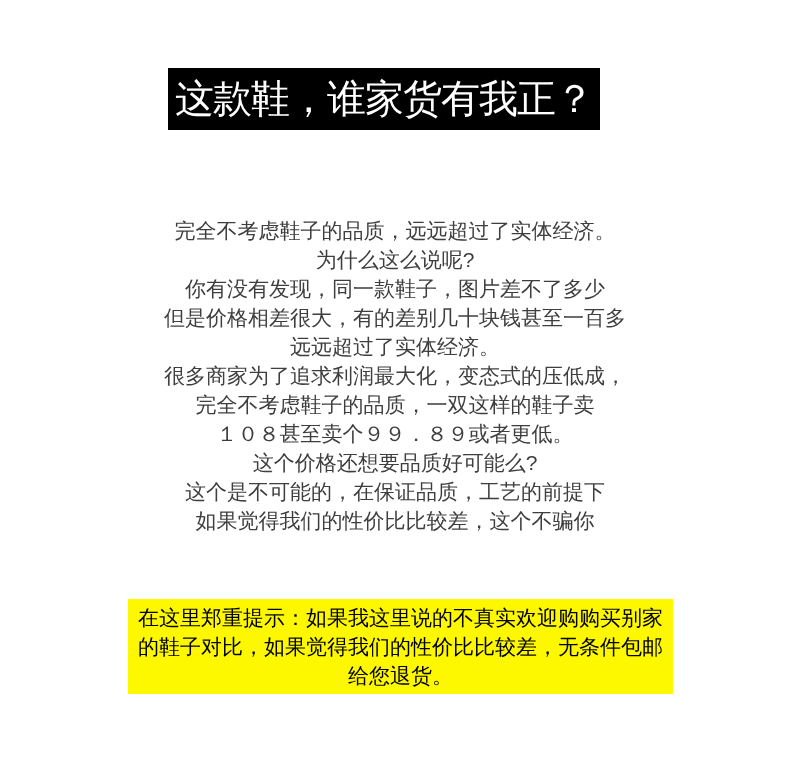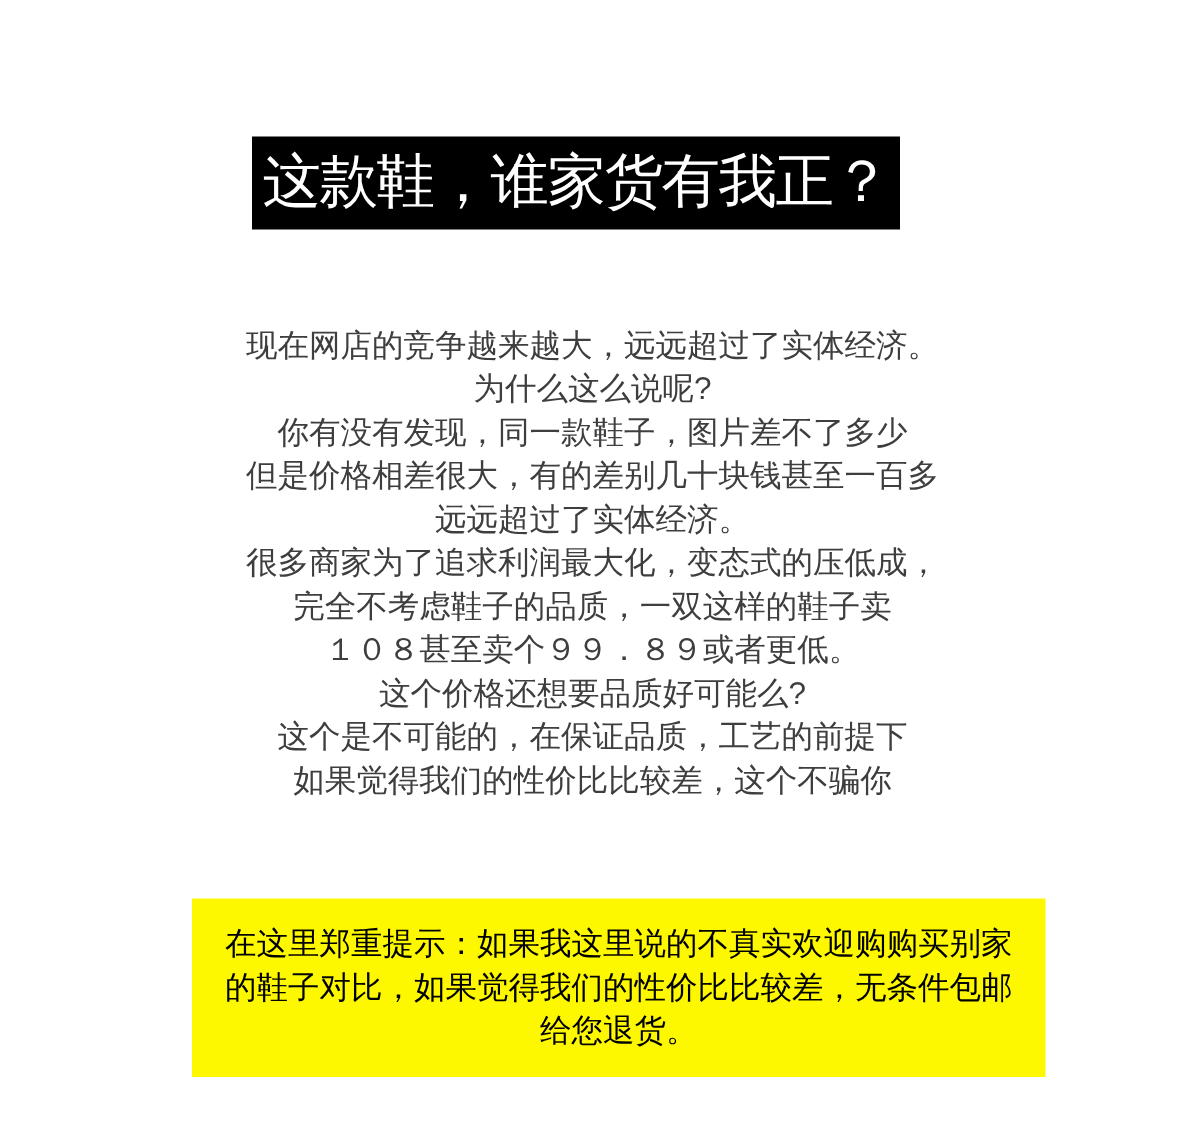--- a/index.html
+++ b/index.html
@@ -14,21 +14,21 @@
     overflow: hidden;
   }
   .page {
     position: relative;
     width: 790px;
     height: 762px;
     background: #ffffff;
   }
   .banner {
     position: absolute;
-    top: 91px;
+    top: 68px;
     left: 168px;
     width: 432px;
     height: 62px;
     background: var(--banner-bg, #000000);
     color: var(--banner-fg, #ffffff);
     font-size: 39px;
     line-height: 62px;
     text-align: center;
     letter-spacing: -1px;
     white-space: nowrap;
@@ -48,38 +48,38 @@
   }
   .notice {
     position: absolute;
     top: 599px;
     left: 128px;
     width: 537px;
     background: var(--notice-bg, #fdf800);
     color: var(--notice-fg, #000000);
     font-size: 21px;
     text-align: center;
-    padding: 16px;
+    padding: 4px;
   }
   .notice .line {
     line-height: 29px;
     white-space: nowrap;
   }
 </style>
 </head>
 <body style="background: rgb(255, 255, 255);">
 
 <div class="page">
 
   <div class="banner">
     <span>这款鞋，谁家货有我正？</span>
   </div>
 
   <div class="body-text">
-    <div class="line">现在网店的竞争越来越大，远远超过了实体经济。</div>
+    <div class="line">完全不考虑鞋子的品质，远远超过了实体经济。</div>
     <div class="line">为什么这么说呢?</div>
     <div class="line">你有没有发现，同一款鞋子，图片差不了多少</div>
     <div class="line">但是价格相差很大，有的差别几十块钱甚至一百多</div>
     <div class="line">远远超过了实体经济。</div>
     <div class="line">很多商家为了追求利润最大化，变态式的压低成，</div>
     <div class="line">完全不考虑鞋子的品质，一双这样的鞋子卖</div>
     <div class="line">１０８甚至卖个９９．８９或者更低。</div>
     <div class="line">这个价格还想要品质好可能么?</div>
     <div class="line">这个是不可能的，在保证品质，工艺的前提下</div>
     <div class="line">如果觉得我们的性价比比较差，这个不骗你</div>

